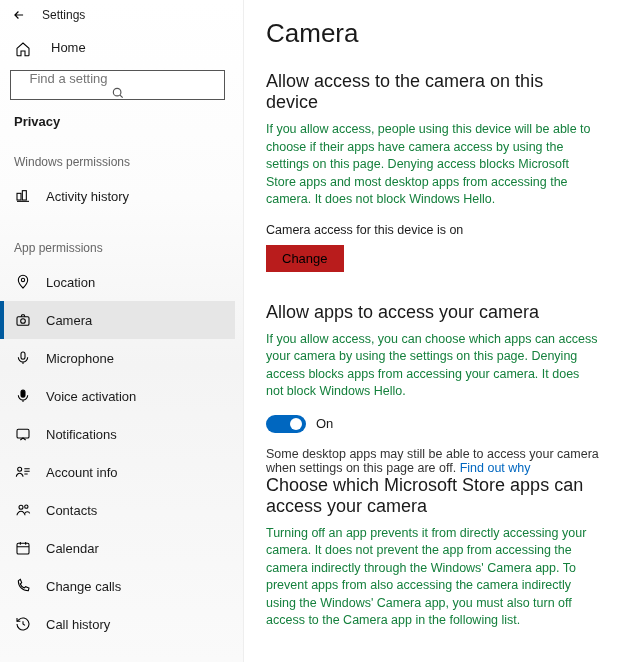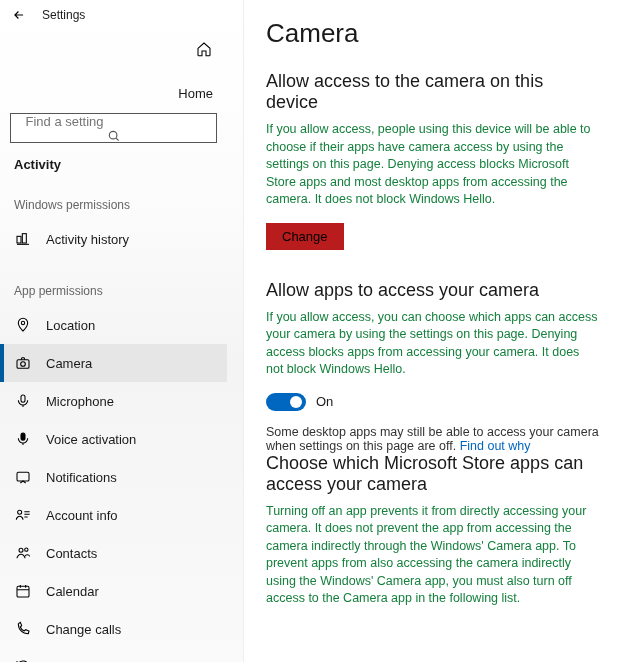--- a/index.html
+++ b/index.html
@@ -10,40 +10,39 @@
     background: #fff;
     width: 622px;
     height: 662px;
     overflow: hidden;
     display: flex;
   }
   
   .sidebar {
     width: 244px;
     height: 100%;
-    padding: 8px 16px 0 0;
+    padding: 8px 8px 0 0;
     position: relative;
     border-right: 1px solid #eee;
     background: linear-gradient(180deg,#fff 0%,#fcfcfc 30%,#f4f4f4 55%,#fafafa 100%);
   }
   .topbar {
     display: flex;
     align-items: center;
     padding: 0 12px 10px 12px;
     gap: 16px;
   }
   .topbar .title { font-size: 12px; }
   .icon { display: inline-flex; align-items: center; justify-content: center; }
   .home-row {
     display: flex;
-    align-items: flex-end;
-    gap: 28px;
+    align-items: flex-start;
+    gap: 19px;
     padding: 8px 14px;
     font-size: 13px;
-    flex-direction: column;
   }
   .search-wrap { padding: 4px 10px 10px 10px; }
   .search {
     width: 100%;
     display: flex;
     align-items: center;
     border: 1px solid #555;
     height: 30px;
     padding: 0 8px;
     background: #fff;
@@ -145,21 +144,21 @@
       <input placeholder="Find a setting" style="">
       <span class="icon">
         <svg width="14" height="14" viewBox="0 0 24 24" fill="none" stroke="#555" stroke-width="2">
             <circle cx="10.5" cy="10.5" r="6.5"></circle>
             <path d="M20 20l-4.5-4.5"></path>
           </svg>
       </span>
     </div>
   </div>
 
-  <div class="crumb">Activity</div>
+  <div class="crumb">Privacy</div>
 
   <div class="section-label">Windows permissions</div>
 
   <div class="nav-item">
     <span class="nav-icon">
       <svg width="16" height="16" viewBox="0 0 24 24" fill="none" stroke="#000" stroke-width="1.6">
           <rect x="3" y="8" width="6" height="10"></rect>
           <rect x="11" y="4" width="6" height="14"></rect>
           <path d="M3 20h18"></path>
         </svg>
@@ -271,20 +270,21 @@
     </span>
     <span>Call history</span>
   </div>
 </div>
 
 <div class="main">
   <h1>Camera</h1>
 
   <h2>Allow access to the camera on this device</h2>
   <div class="desc">If you allow access, people using this device will be able to choose if their apps have camera access by using the settings on this page. Denying access blocks Microsoft Store apps and most desktop apps from accessing the camera. It does not block Windows Hello.</div>
+  <div class="status-line">Camera access for this device is on</div>
   <button class="change-btn">Change</button>
 
   <h2>Allow apps to access your camera</h2>
   <div class="desc">If you allow access, you can choose which apps can access your camera by using the settings on this page. Denying access blocks apps from accessing your camera. It does not block Windows Hello.</div>
   <div class="toggle-row">
     <div class="toggle"></div>
     <span>On</span>
   </div>
   <div class="note">
     <span>Some desktop apps may still be able to access your camera when settings on this page are off. </span><a>Find out why</a>

